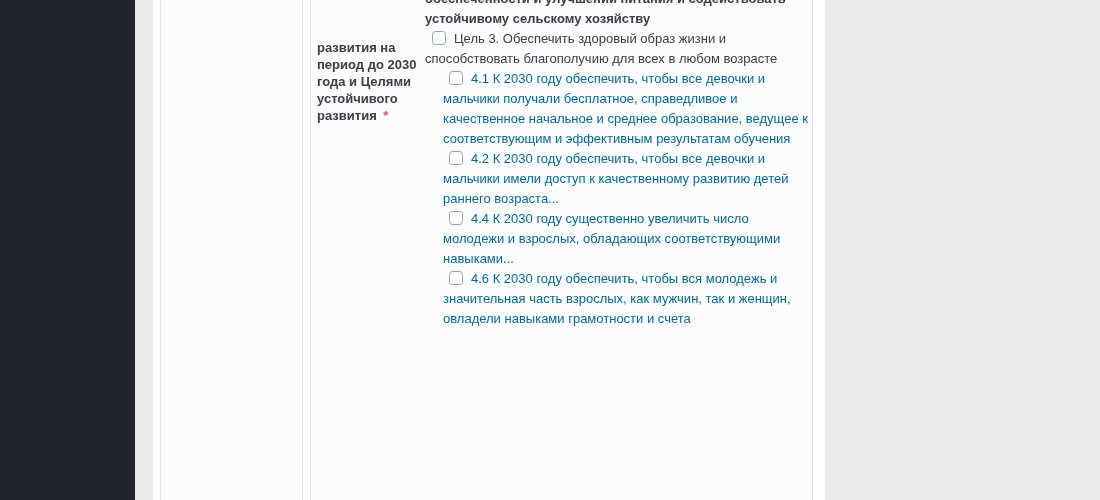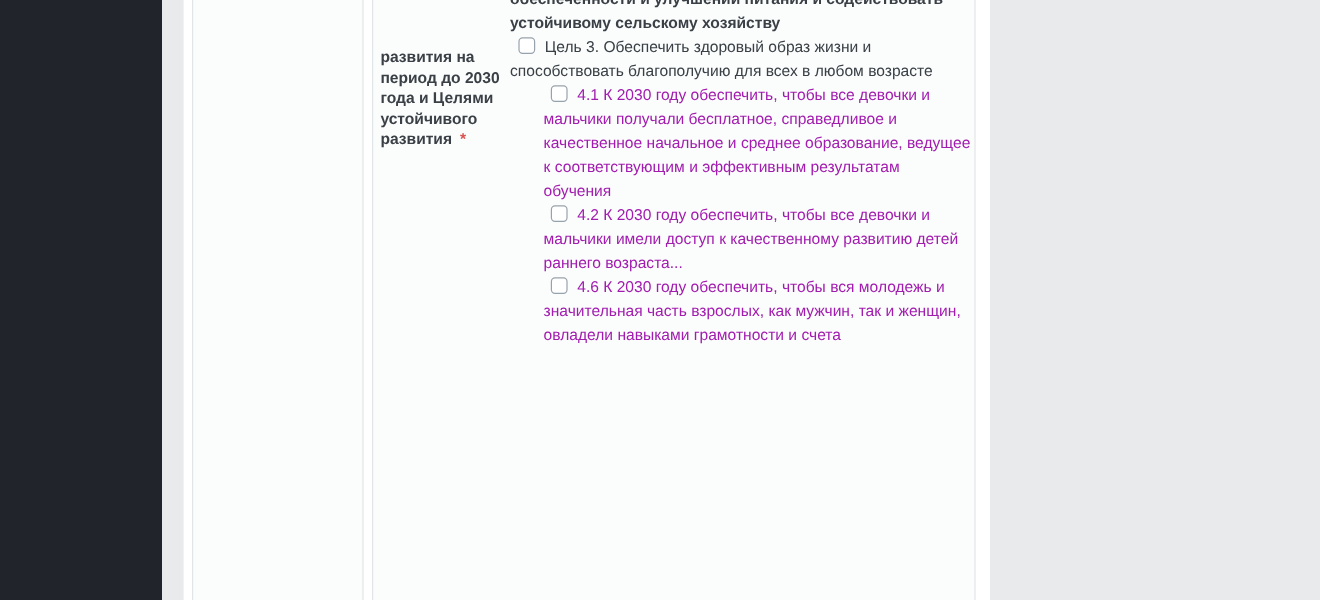--- a/index.html
+++ b/index.html
@@ -34,21 +34,21 @@
     font-size:13px;line-height:20px;color:#474d54;
     margin-top:0;
   }
   .check-col-inner{margin-top:-2px;}
   .goal-tail{
     font-weight:bold;color:#3a4046;
   }
   .check-item{cursor:default;}
   .lv-goal{font-weight:normal;color:#3a4046;}
   .lv-goal .cb{margin-left:7px;}
-  .lv-target{margin-left:28px;color:#a21caf;}
+  .lv-target{margin-left:18px;color:#0369a1;}
   .lv-target .cb{margin-left:6px;}
   .cb{
     display:inline-block;width:14px;height:14px;box-sizing:border-box;
     border:1px solid #98a2ac;border-radius:3.5px;background:#fff;
     vertical-align:-2px;margin-right:8px;position:relative;
   }
   .cb.checked{border-color:#8fb4d9;}
   .cb.checked::after{
     content:"\2713";
     position:absolute;left:1px;top:-3px;
@@ -81,20 +81,23 @@
 
   <div class="check-item lv-target">
     <span class="cb"></span><span class="lbl">4.1 К 2030 году обеспечить, чтобы все девочки и мальчики получали бесплатное, справедливое и качественное начальное и среднее образование, ведущее к соответствующим и эффективным результатам обучения</span>
   </div>
 
   <div class="check-item lv-target">
     <span class="cb"></span><span class="lbl">4.2 К 2030 году обеспечить, чтобы все девочки и мальчики имели доступ к качественному развитию детей раннего возраста...</span>
   </div>
 
 
+  <div class="check-item lv-target">
+    <span class="cb"></span><span class="lbl">4.4 К 2030 году существенно увеличить число молодежи и взрослых, обладающих соответствующими навыками...</span>
+  </div>
 
 
   <div class="check-item lv-target">
     <span class="cb"></span><span class="lbl">4.6 К 2030 году обеспечить, чтобы вся молодежь и значительная часть взрослых, как мужчин, так и женщин, овладели навыками грамотности и счета</span>
   </div>
 
 </div>
     </div>
   </div>
 </section>

